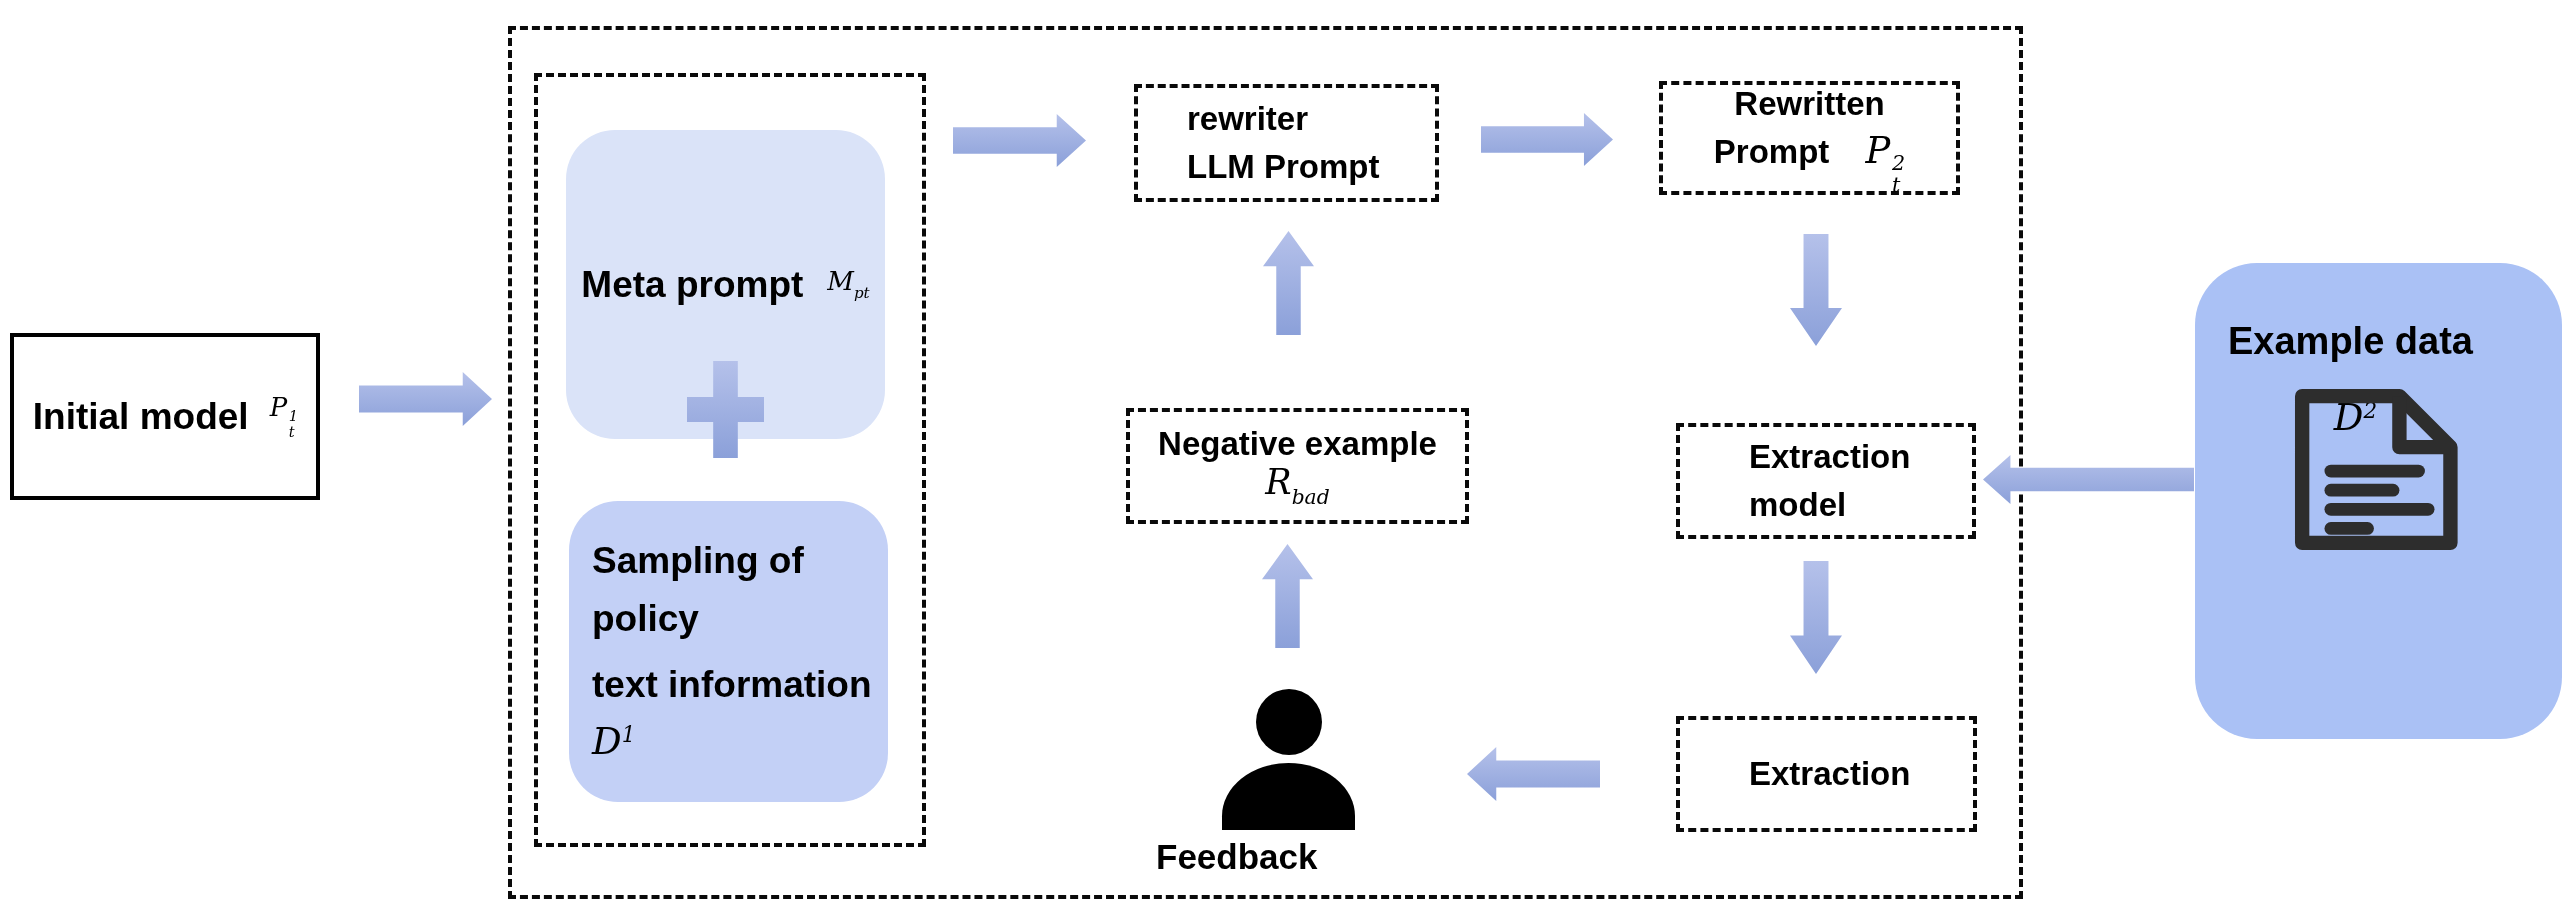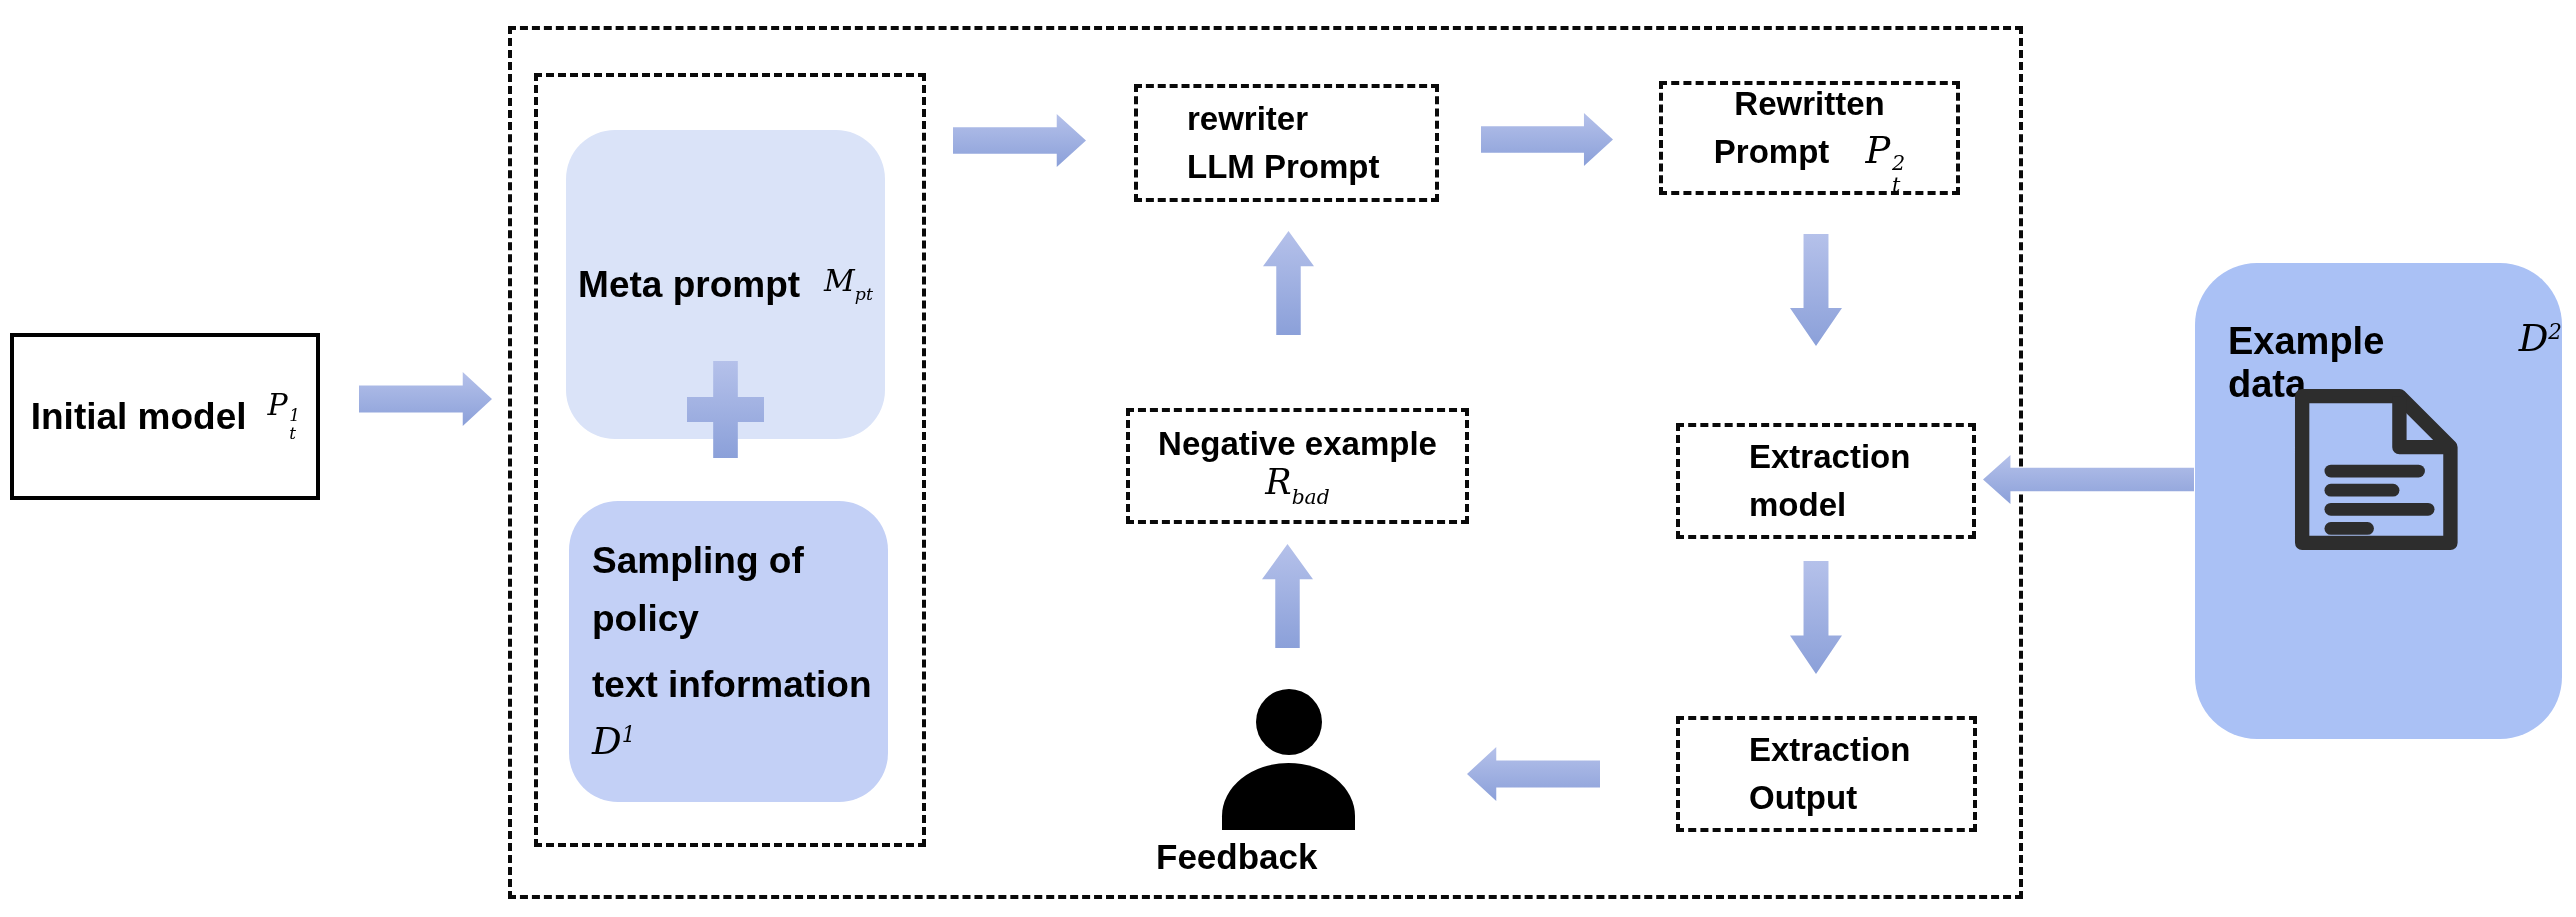--- a/index.html
+++ b/index.html
@@ -22,21 +22,21 @@
   .round-node{border-radius:49px;}
 
   
   .lbl{font-weight:bold;font-size:33px;line-height:1.45;}
   .lbl-lg{font-weight:bold;font-size:37px;}
   .lbl-xl{font-weight:bold;font-size:38px;}
   .center-flex{display:flex;align-items:center;justify-content:center;}
   .col-flex{display:flex;flex-direction:column;justify-content:center;}
 
   
-  .math{font-family:"DejaVu Serif", serif;font-style:italic;font-weight:normal;font-size:30px;line-height:1;}
+  .math{font-family:"DejaVu Serif", serif;font-style:italic;font-weight:normal;font-size:26px;line-height:1;}
   .math .msub-inline{font-size:0.58em;font-style:italic;vertical-align:-0.5em;line-height:1;}
   .math .msup-inline{font-size:0.58em;font-style:italic;vertical-align:0.55em;line-height:1;}
   .mstack{display:inline-flex;flex-direction:column;font-size:0.56em;line-height:1.05;vertical-align:-0.35em;margin-left:1.6px;}
   .mstack span:empty{display:none;}
 
   
   .arrow{background:linear-gradient(180deg,#b5c1ea 0%,#8ba0d9 100%);}
   .arrow-right{clip-path:polygon(0 25%,78% 25%,78% 0,100% 50%,78% 100%,78% 75%,0 75%);}
   .arrow-left{clip-path:polygon(0 50%,22% 0,22% 25%,100% 25%,100% 75%,22% 75%,22% 100%);}
   .arrow-left-long{clip-path:polygon(0 50%,13% 0,13% 26%,100% 26%,100% 74%,13% 74%,13% 100%);}
@@ -113,33 +113,32 @@
 
   <div class="abs dash-box col-flex" style="left:1676px;top:423px;width:300px;height:116px;padding-left:69px;">
     <span class="lbl">Extraction</span>
     <span class="lbl">model</span>
   </div>
 
   <div class="abs arrow arrow-down" style="left:1790px;top:561px;width:52px;height:113px;"></div>
 
   <div class="abs dash-box col-flex" style="left:1676px;top:716px;width:301px;height:116px;padding-left:69px;">
     <span class="lbl">Extraction</span>
-    <span class="lbl">Output</span>
   </div>
 
   <div class="abs arrow arrow-left" style="left:1467px;top:747px;width:133px;height:54px;"></div>
 
   <div class="abs person-head" style="left:1256px;top:689px;width:66px;height:66px;"></div>
   <div class="abs person-body" style="left:1222px;top:763px;width:133px;height:67px;"></div>
   <div class="abs" style="left:1156px;top:837px;width:263px;text-align:left;font-weight:bold;font-size:35px;">Feedback</div>
 
   <div class="abs arrow arrow-up" style="left:1262px;top:544px;width:51px;height:104px;"></div>
 
   <div class="abs round-node" style="left:2195px;top:263px;width:367px;height:476px;background:#aac1f5;border-radius:62px;">
-    <div style="position:absolute;left:33px;top:57px;display:flex;align-items:flex-start;gap:59px;">
+    <div style="position:absolute;left:33px;top:57px;display:flex;align-items:center;gap:36px;flex-direction:column;">
       <span class="lbl-xl">Example data</span>
       <span class="math" style="font-size:37px;margin-left:10px;"><span>D</span><sup class="msup-inline">2</sup></span>
     </div>
 
     <svg style="position:absolute;left:88px;top:122px;" width="185" height="169" viewBox="0 0 116 106">
       <g fill="none" stroke="#2d2d2d" stroke-width="9" stroke-linejoin="round">
         <path d="M 12 7 H 73 L 105 39 V 99 H 12 Z"></path>
         <path d="M 73 7 V 39 H 105"></path>
       </g>
       <g stroke="#2d2d2d" stroke-width="8" stroke-linecap="round">

